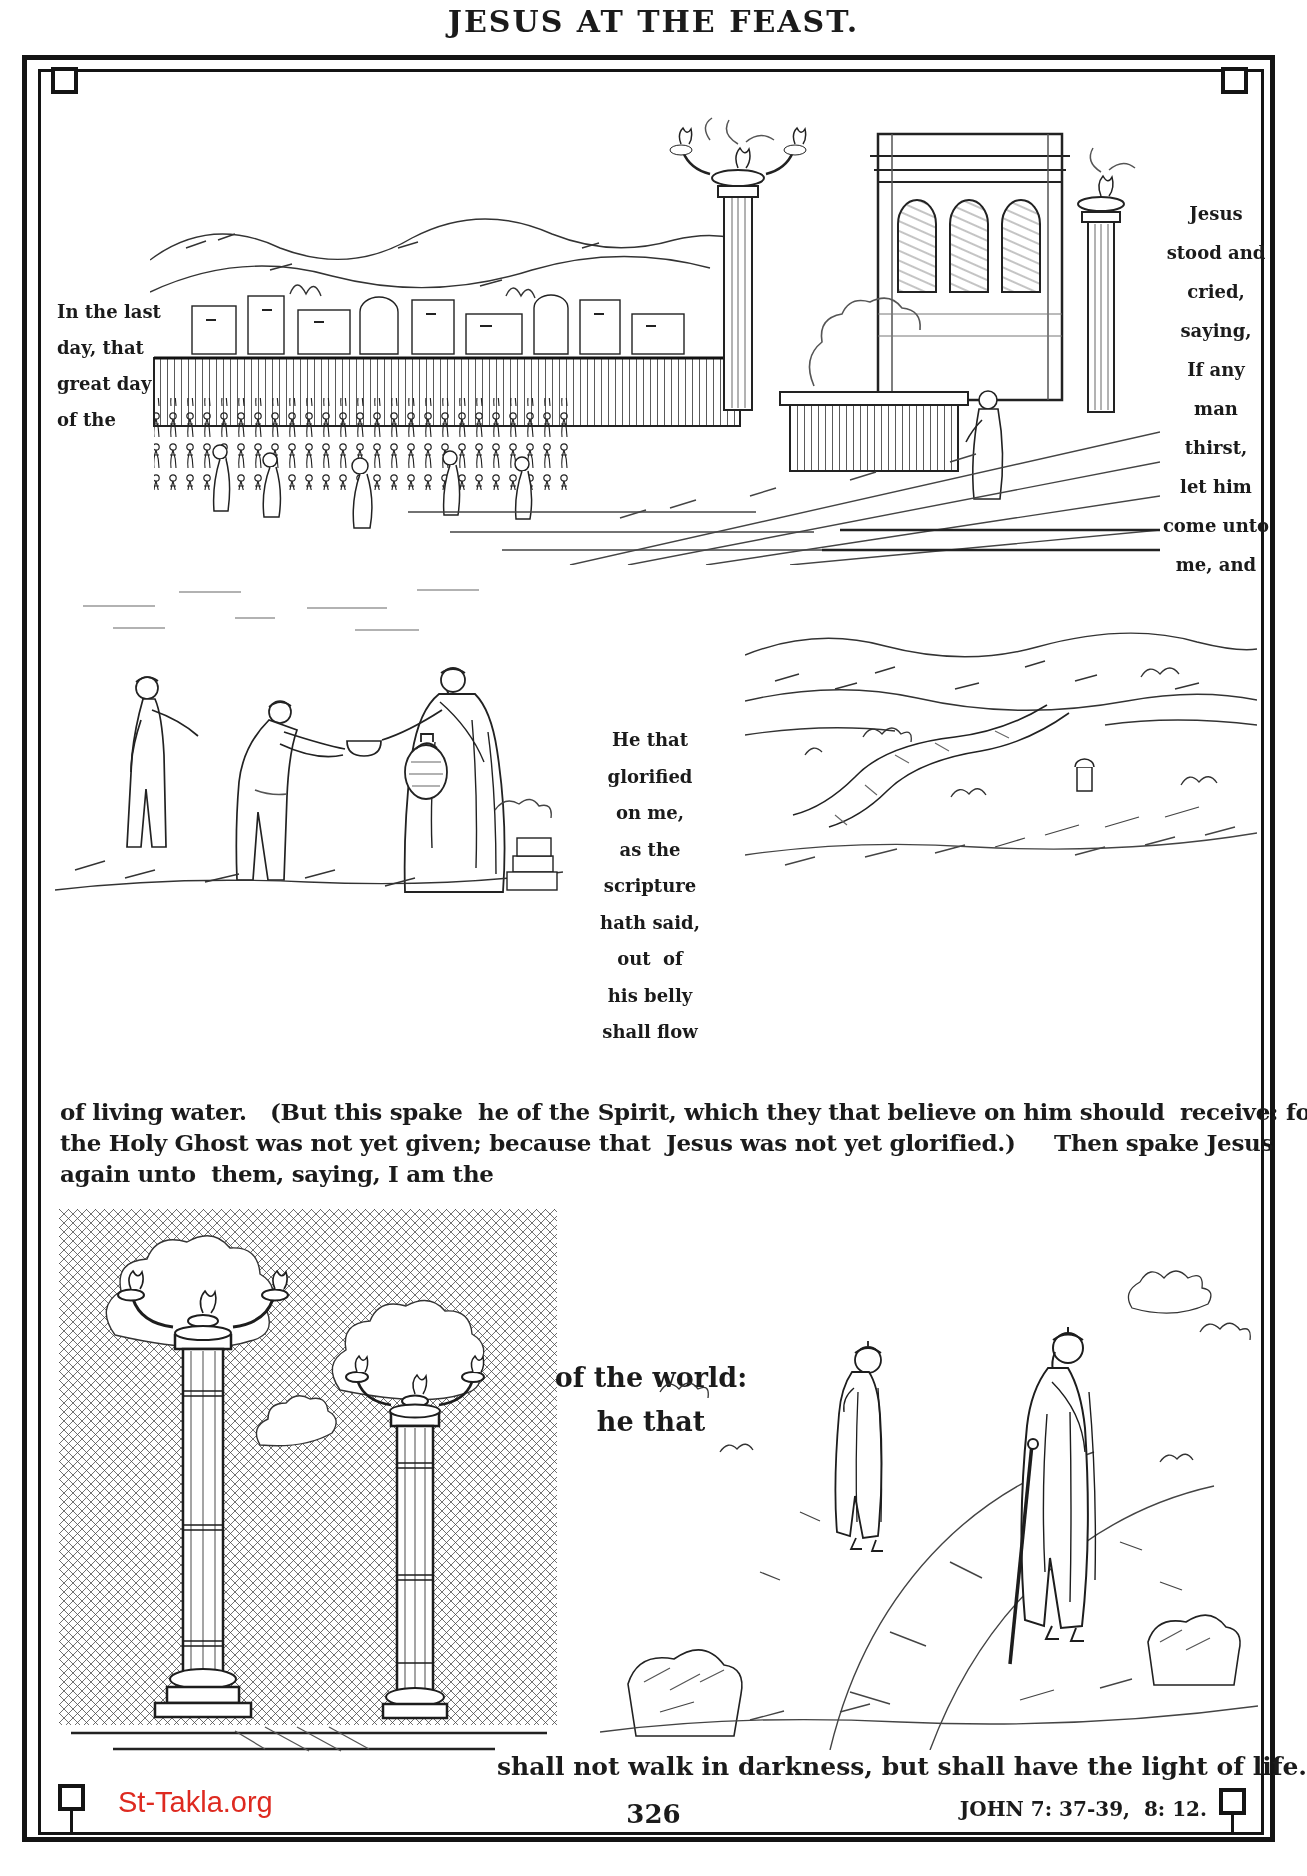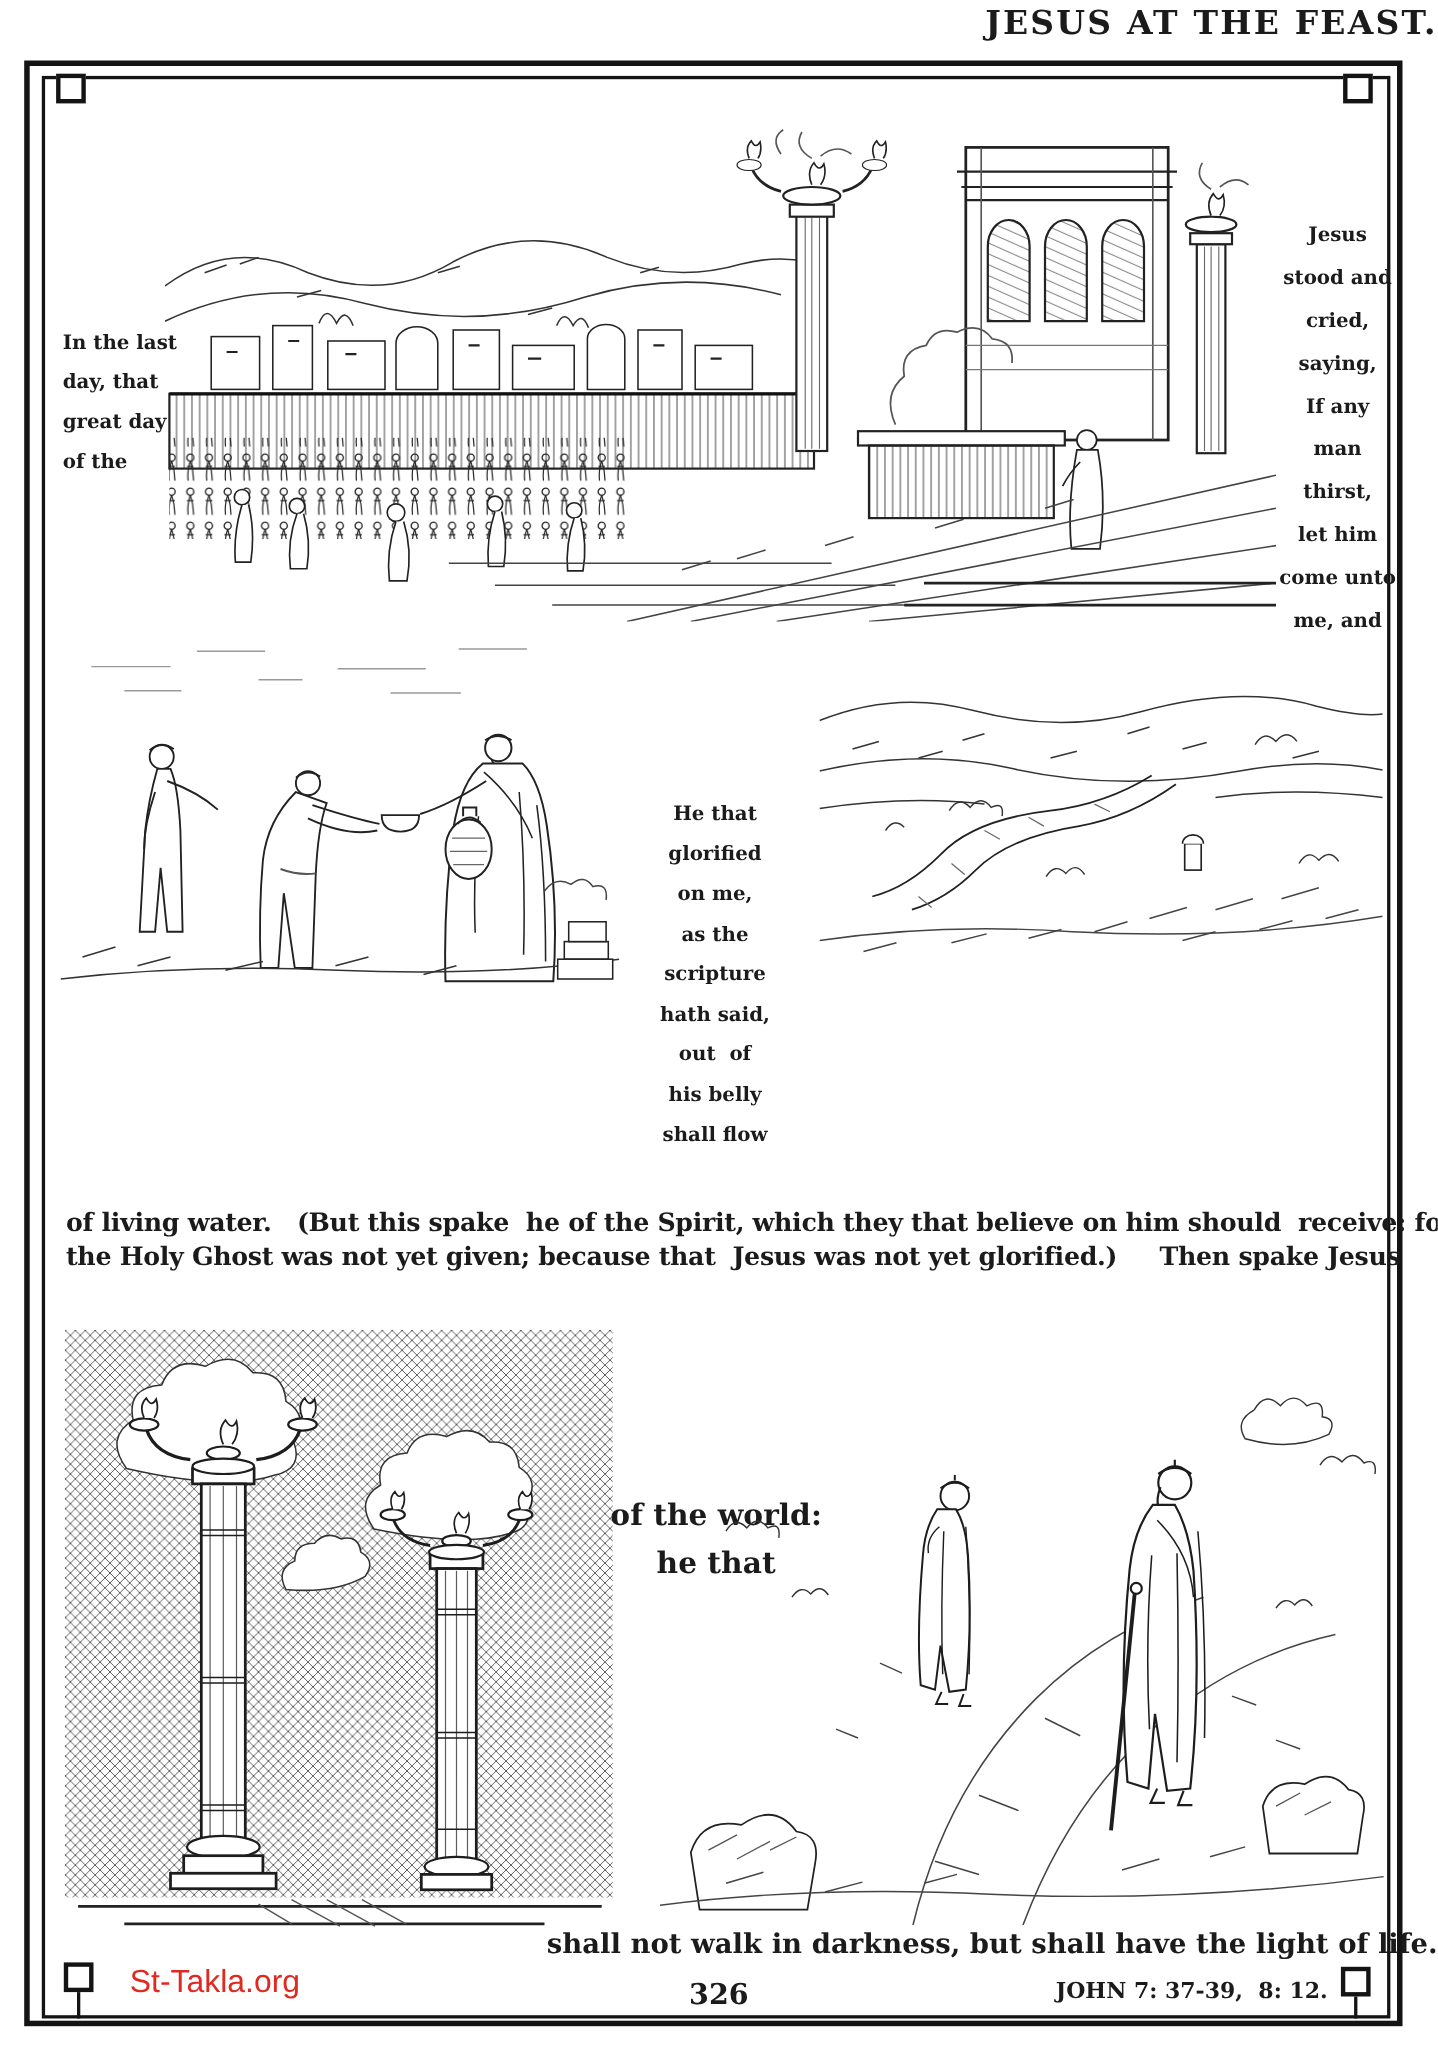--- a/index.html
+++ b/index.html
@@ -2,21 +2,21 @@
 <html><head>
 <meta charset="utf-8">
 <style>
   html,body{margin:0;padding:0;}
   body{
     width:1307px;height:1876px;position:relative;background:#ffffff;
     font-family:"DejaVu Serif", serif;color:#1b1b1b;overflow:hidden;
   }
   .abs{position:absolute;}
   .page-title{
-    top:4px;left:0;width:1307px;text-align:right;
+    top:4px;left:0;width:1307px;text-align:center;
     font-size:30px;font-weight:700;letter-spacing:2px;
   }
   .frame-outer{
     left:22px;top:55px;width:1253px;height:1787px;
     border:5px solid #141414;box-sizing:border-box;
   }
   .frame-inner{
     left:38px;top:69px;width:1226px;height:1766px;
     border:3px solid #141414;box-sizing:border-box;
   }
@@ -253,20 +253,21 @@
     <path d="M0,270 q110,-16 230,-8 q150,8 282,-14"></path>
     <path d="M300,250 l34,-10 M360,242 l34,-10 M420,232 l34,-10 M250,262 l30,-9 M120,272 l32,-8 M40,280 l30,-8 M190,268 l30,-8"></path>
     <path d="M330,270 l30,-8 M400,260 l30,-8 M460,250 l30,-8"></path>
   </g>
 </svg>
 </div>
 
 <div class="abs para">
   <div class="para-line">of living water.   (But this spake  he of the Spirit, which they that believe on him should  receive: for</div>
   <div class="para-line">the Holy Ghost was not yet given; because that  Jesus was not yet glorified.)     Then spake Jesus</div>
+  <div class="para-line">again unto  them, saying, I am the</div>
 </div>
 
 <div class="abs illus" style="left:55px;top:1205px;">
 <svg width="508" height="560" viewBox="0 0 508 560">
   <defs>
     <pattern id="c-x" width="9" height="9" patternUnits="userSpaceOnUse">
           <path d="M0,0 L9,9 M9,0 L0,9" stroke="#4c4c4c" stroke-width="0.8"></path>
         </pattern>
   </defs>
   <rect x="4" y="4" width="498" height="516" fill="url(#c-x)"></rect>

